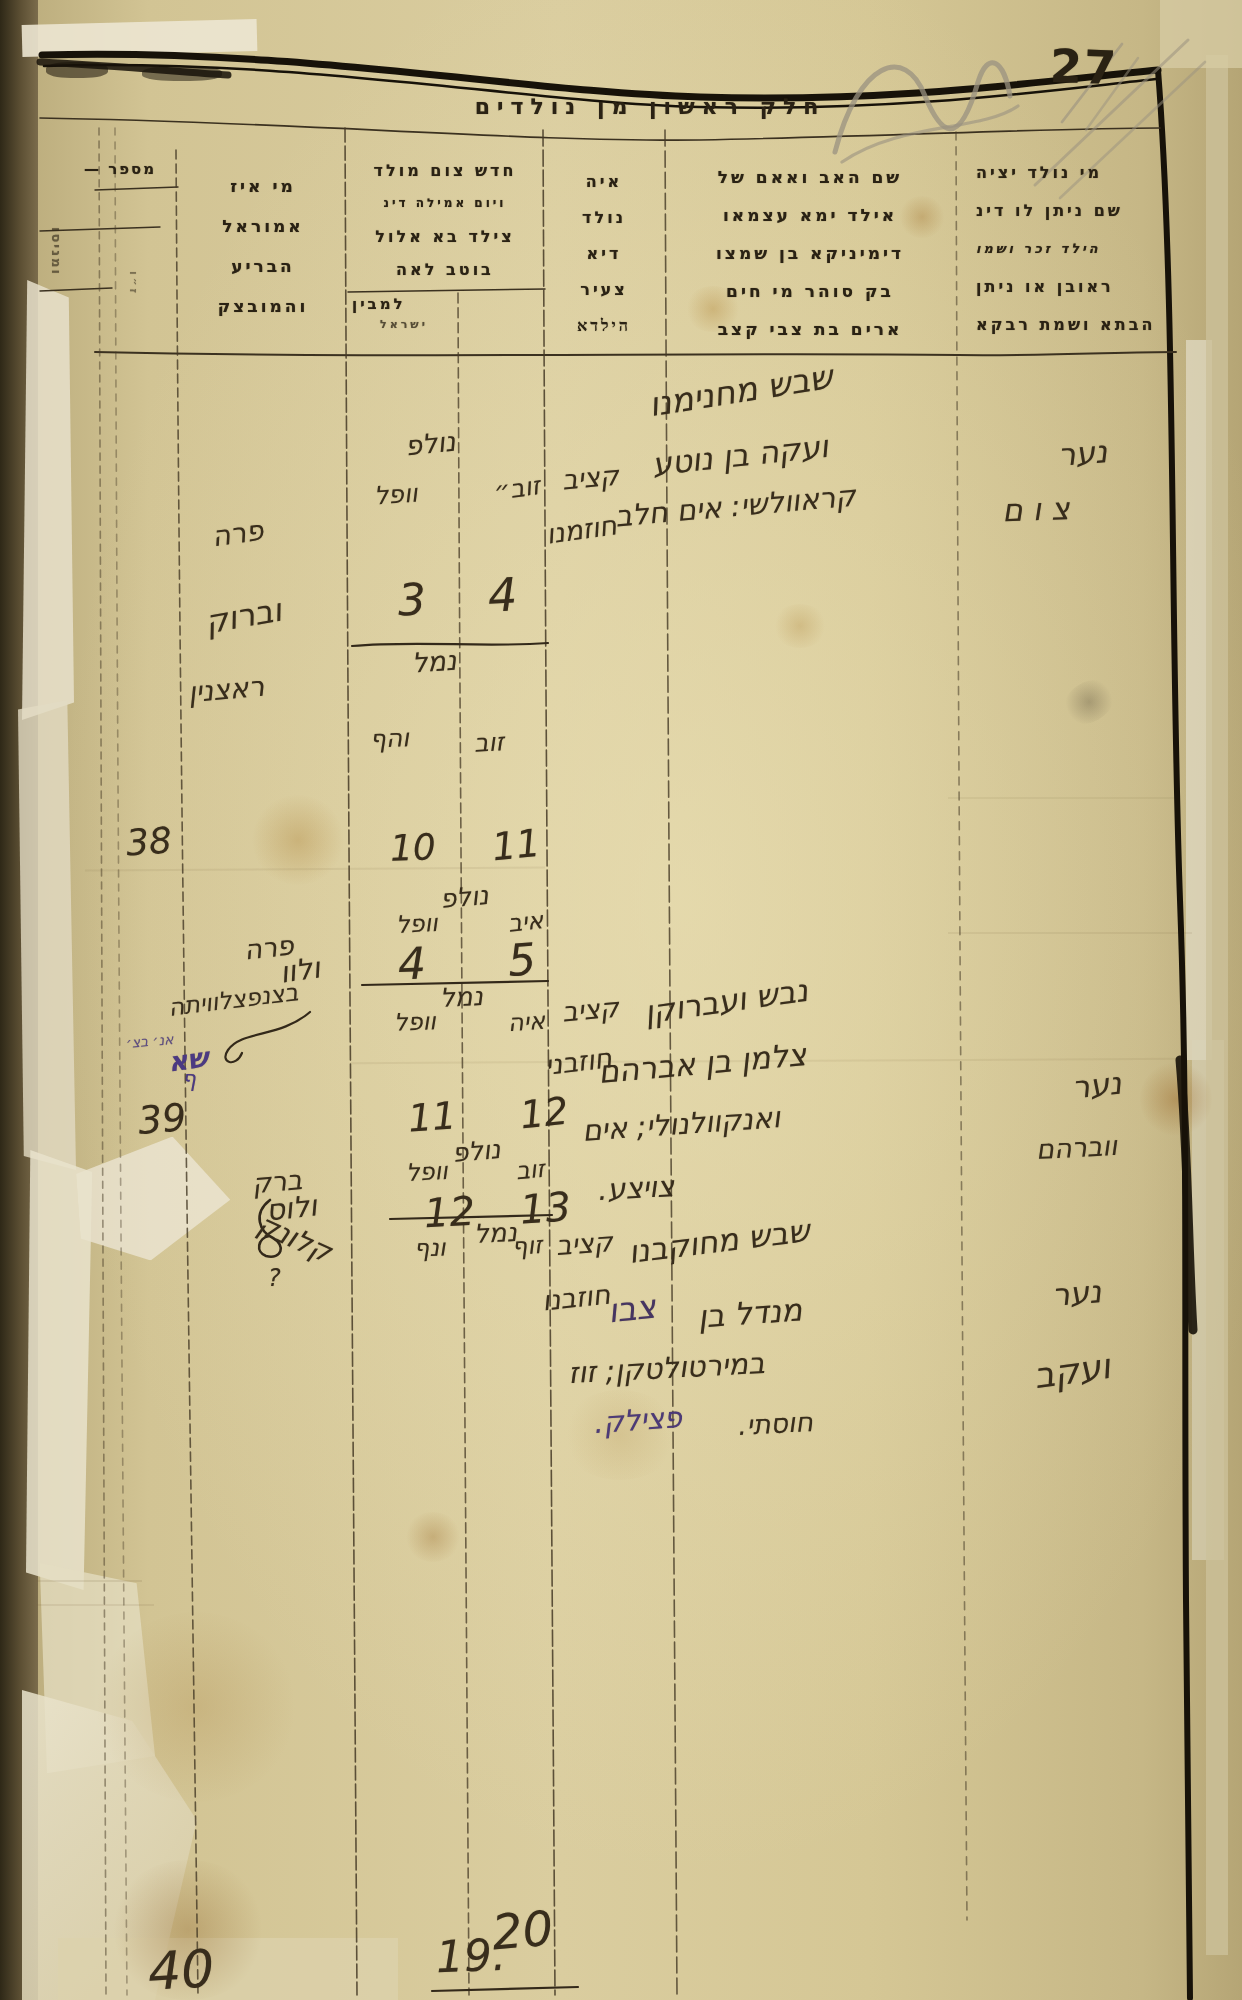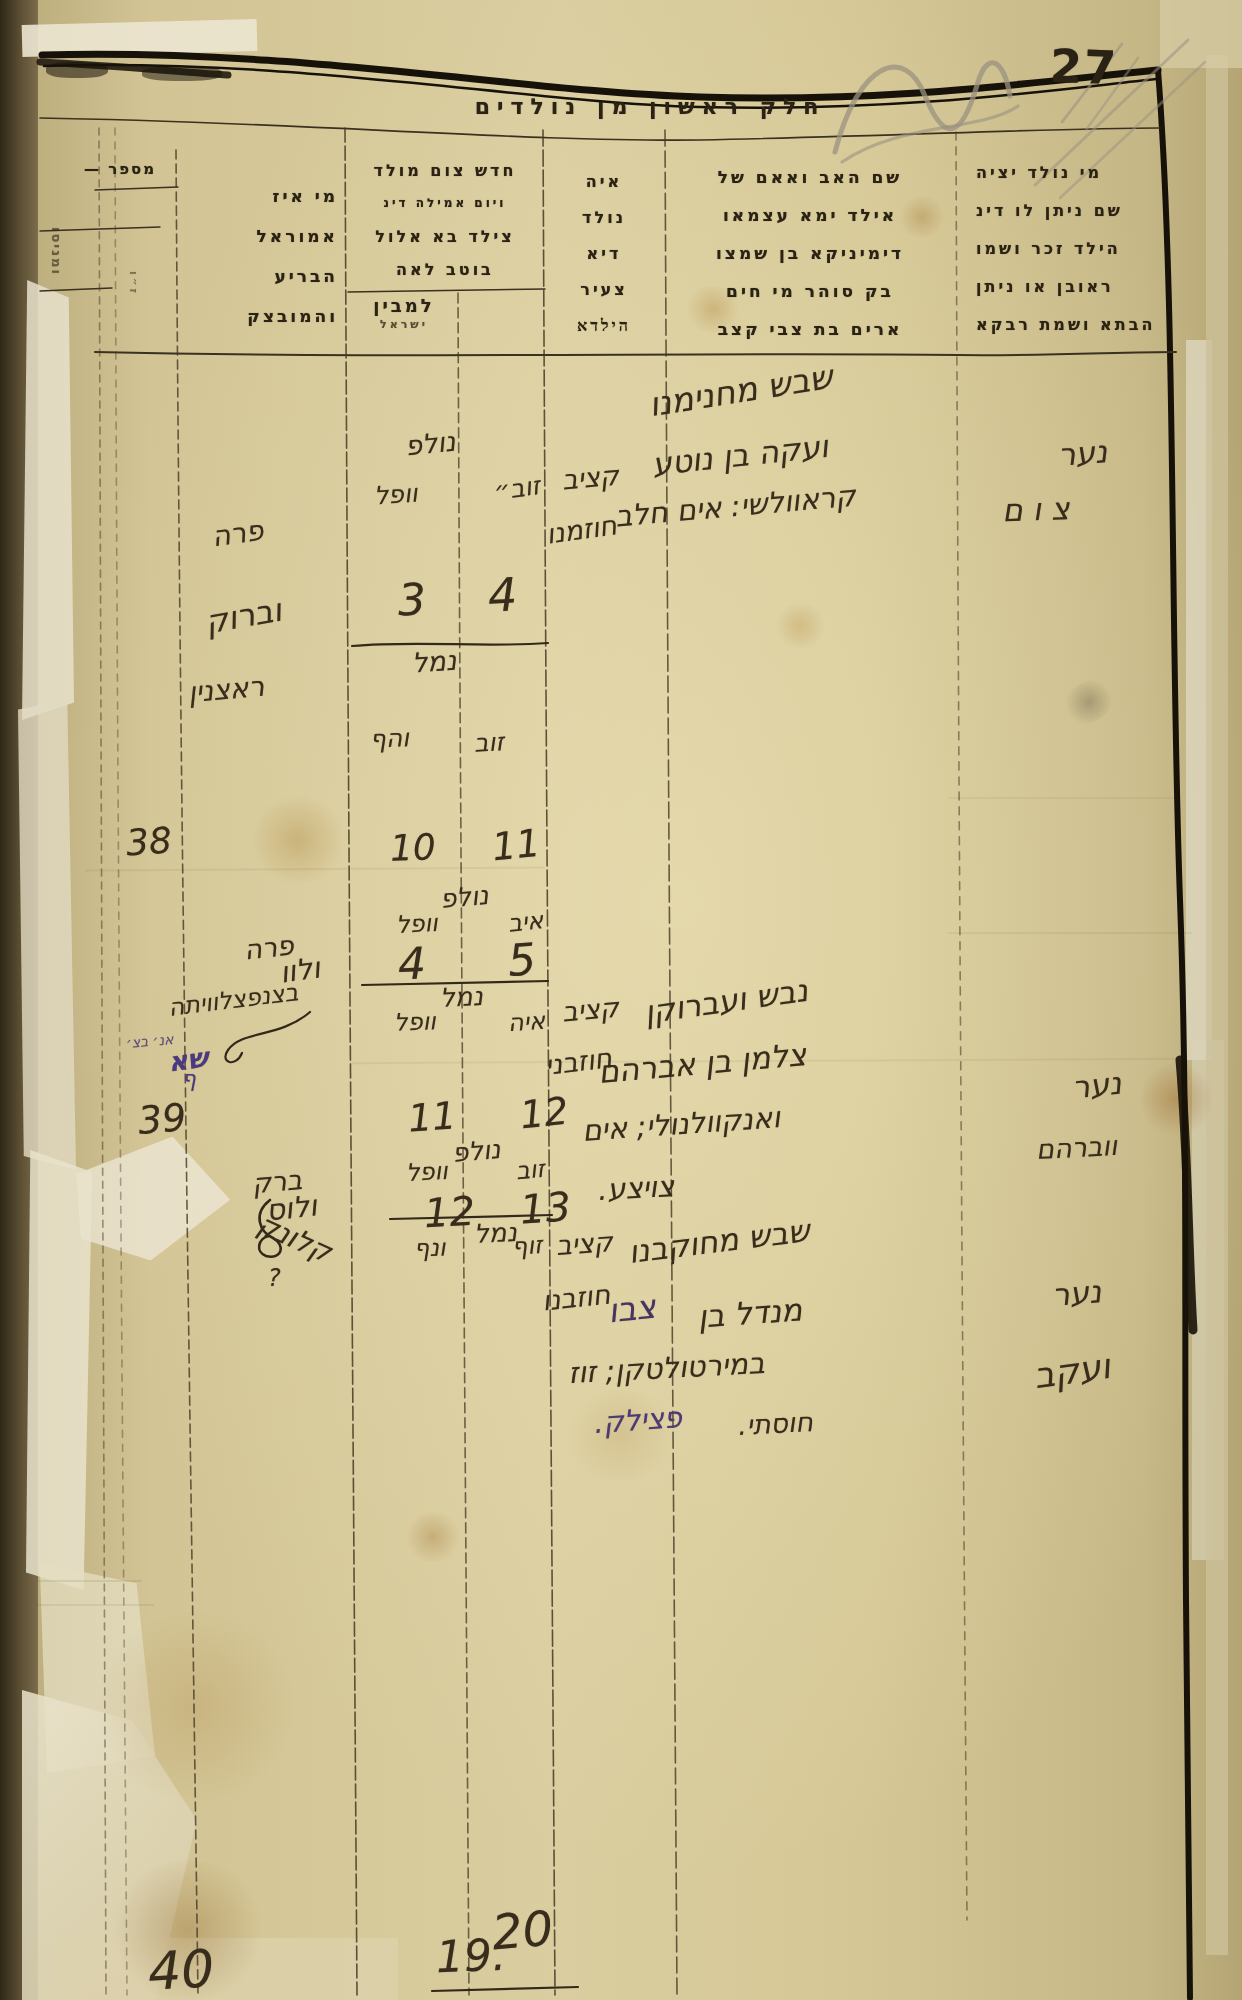--- a/index.html
+++ b/index.html
@@ -103,34 +103,34 @@
     </g>
   </svg>
 
   <div class="abs p" dir="rtl" style="left:1050px;top:44px;font-size:46px;transform:rotate(2deg);letter-spacing:2px;">27</div>
   <div class="abs p" dir="rtl" style="left:430px;top:96px;width:440px;text-align:center;font-size:22px;letter-spacing:7px;">חלק ראשון מן נולדים</div>
 
   <div class="abs p" dir="rtl" style="left:64px;top:162px;width:112px;font-size:15px;text-align:center;letter-spacing:2px;">מספר —</div>
   <div class="abs p" dir="rtl" style="left:50px;top:198px;font-size:13px;writing-mode:vertical-rl;height:78px;opacity:.6;letter-spacing:2px;">ומניסו</div>
   <div class="abs p" dir="rtl" style="left:128px;top:252px;font-size:11px;writing-mode:vertical-rl;height:44px;opacity:.5;">ז״ו</div>
 
-  <div class="abs" dir="rtl" style="left:188px;top:176px;width:150px;">
+  <div class="abs" dir="rtl" style="left:188px;top:166px;width:150px;text-align:center;">
     <div class="p" style="font-size:17px;line-height:40px;">מי איז</div>
     <div class="p" style="font-size:17px;line-height:40px;">אמוראל</div>
     <div class="p" style="font-size:17px;line-height:40px;">הבריע</div>
     <div class="p" style="font-size:17px;line-height:40px;">והמובצק</div>
   </div>
 
   <div class="abs" dir="rtl" style="left:352px;top:154px;width:186px;text-align:center;">
     <div class="p" style="font-size:16px;line-height:33px;">חדש צום מולד</div>
     <div class="p" style="font-size:12px;line-height:33px;">ויום אמילה דינ</div>
     <div class="p" style="font-size:16px;line-height:33px;">צילד בא אלול</div>
     <div class="p" style="font-size:16px;line-height:33px;">בוטב לאה</div>
   </div>
-  <div class="abs p" dir="rtl" style="left:352px;top:297px;width:104px;text-align:center;font-size:18px;">למבין</div>
+  <div class="abs p" dir="rtl" style="left:352px;top:297px;width:104px;text-align:left;font-size:15px;">למבין</div>
   <div class="abs p" dir="rtl" style="left:352px;top:319px;width:104px;text-align:center;font-size:11px;opacity:.75;">ישראל</div>
 
   <div class="abs" dir="rtl" style="left:548px;top:164px;width:112px;text-align:center;">
     <div class="p" style="font-size:16px;line-height:36px;">איה</div>
     <div class="p" style="font-size:16px;line-height:36px;">נולד</div>
     <div class="p" style="font-size:16px;line-height:36px;">דיא</div>
     <div class="p" style="font-size:16px;line-height:36px;">צעיר</div>
     <div class="p" style="font-size:16px;line-height:36px;font-family:Liberation Serif, serif;">הילדא</div>
   </div>
 
@@ -138,21 +138,21 @@
     <div class="p" style="font-size:17px;line-height:38px;">שם האב ואאם של</div>
     <div class="p" style="font-size:17px;line-height:38px;">אילד ימא עצמאו</div>
     <div class="p" style="font-size:17px;line-height:38px;">דימיניקא בן שמצו</div>
     <div class="p" style="font-size:17px;line-height:38px;">בק סוהר מי חים</div>
     <div class="p" style="font-size:17px;line-height:38px;">ארים בת צבי קצב</div>
   </div>
 
   <div class="abs" dir="rtl" style="left:976px;top:154px;width:180px;text-align:left;">
     <div class="p" style="font-size:16px;line-height:38px;">מי נולד יציה</div>
     <div class="p" style="font-size:16px;line-height:38px;">שם ניתן לו דינ</div>
-    <div class="p" style="font-size:16px;line-height:38px;">הילד זכר ושמו</div>
+    <div class="p" style="font-size:13px;line-height:38px;font-style:italic;">הילד זכר ושמו</div>
     <div class="p" style="font-size:16px;line-height:38px;">ראובן או ניתן</div>
     <div class="p" style="font-size:16px;line-height:38px;">הבתא ושמת רבקא</div>
   </div>
 
   <div class="abs hw" dir="rtl" style="left:648px;top:374px;font-size:33px;transform:rotate(-9deg);">שבש מחנימנו</div>
   <div class="abs hw" dir="rtl" style="left:652px;top:440px;font-size:31px;transform:rotate(-6deg);">ועקה בן נוטע</div>
   <div class="abs hw" dir="rtl" style="left:615px;top:492px;font-size:29px;transform:rotate(-5deg);">קראוולשי: אים חלב</div>
   <div class="abs hw" dir="rtl" style="left:1058px;top:438px;font-size:31px;transform:rotate(-4deg);">נער</div>
   <div class="abs hw" dir="rtl" style="left:1002px;top:494px;font-size:31px;transform:rotate(-2deg);letter-spacing:10px;">צום</div>
   <div class="abs hw" dir="rtl" style="left:562px;top:464px;font-size:27px;transform:rotate(-5deg);">קציב</div>

